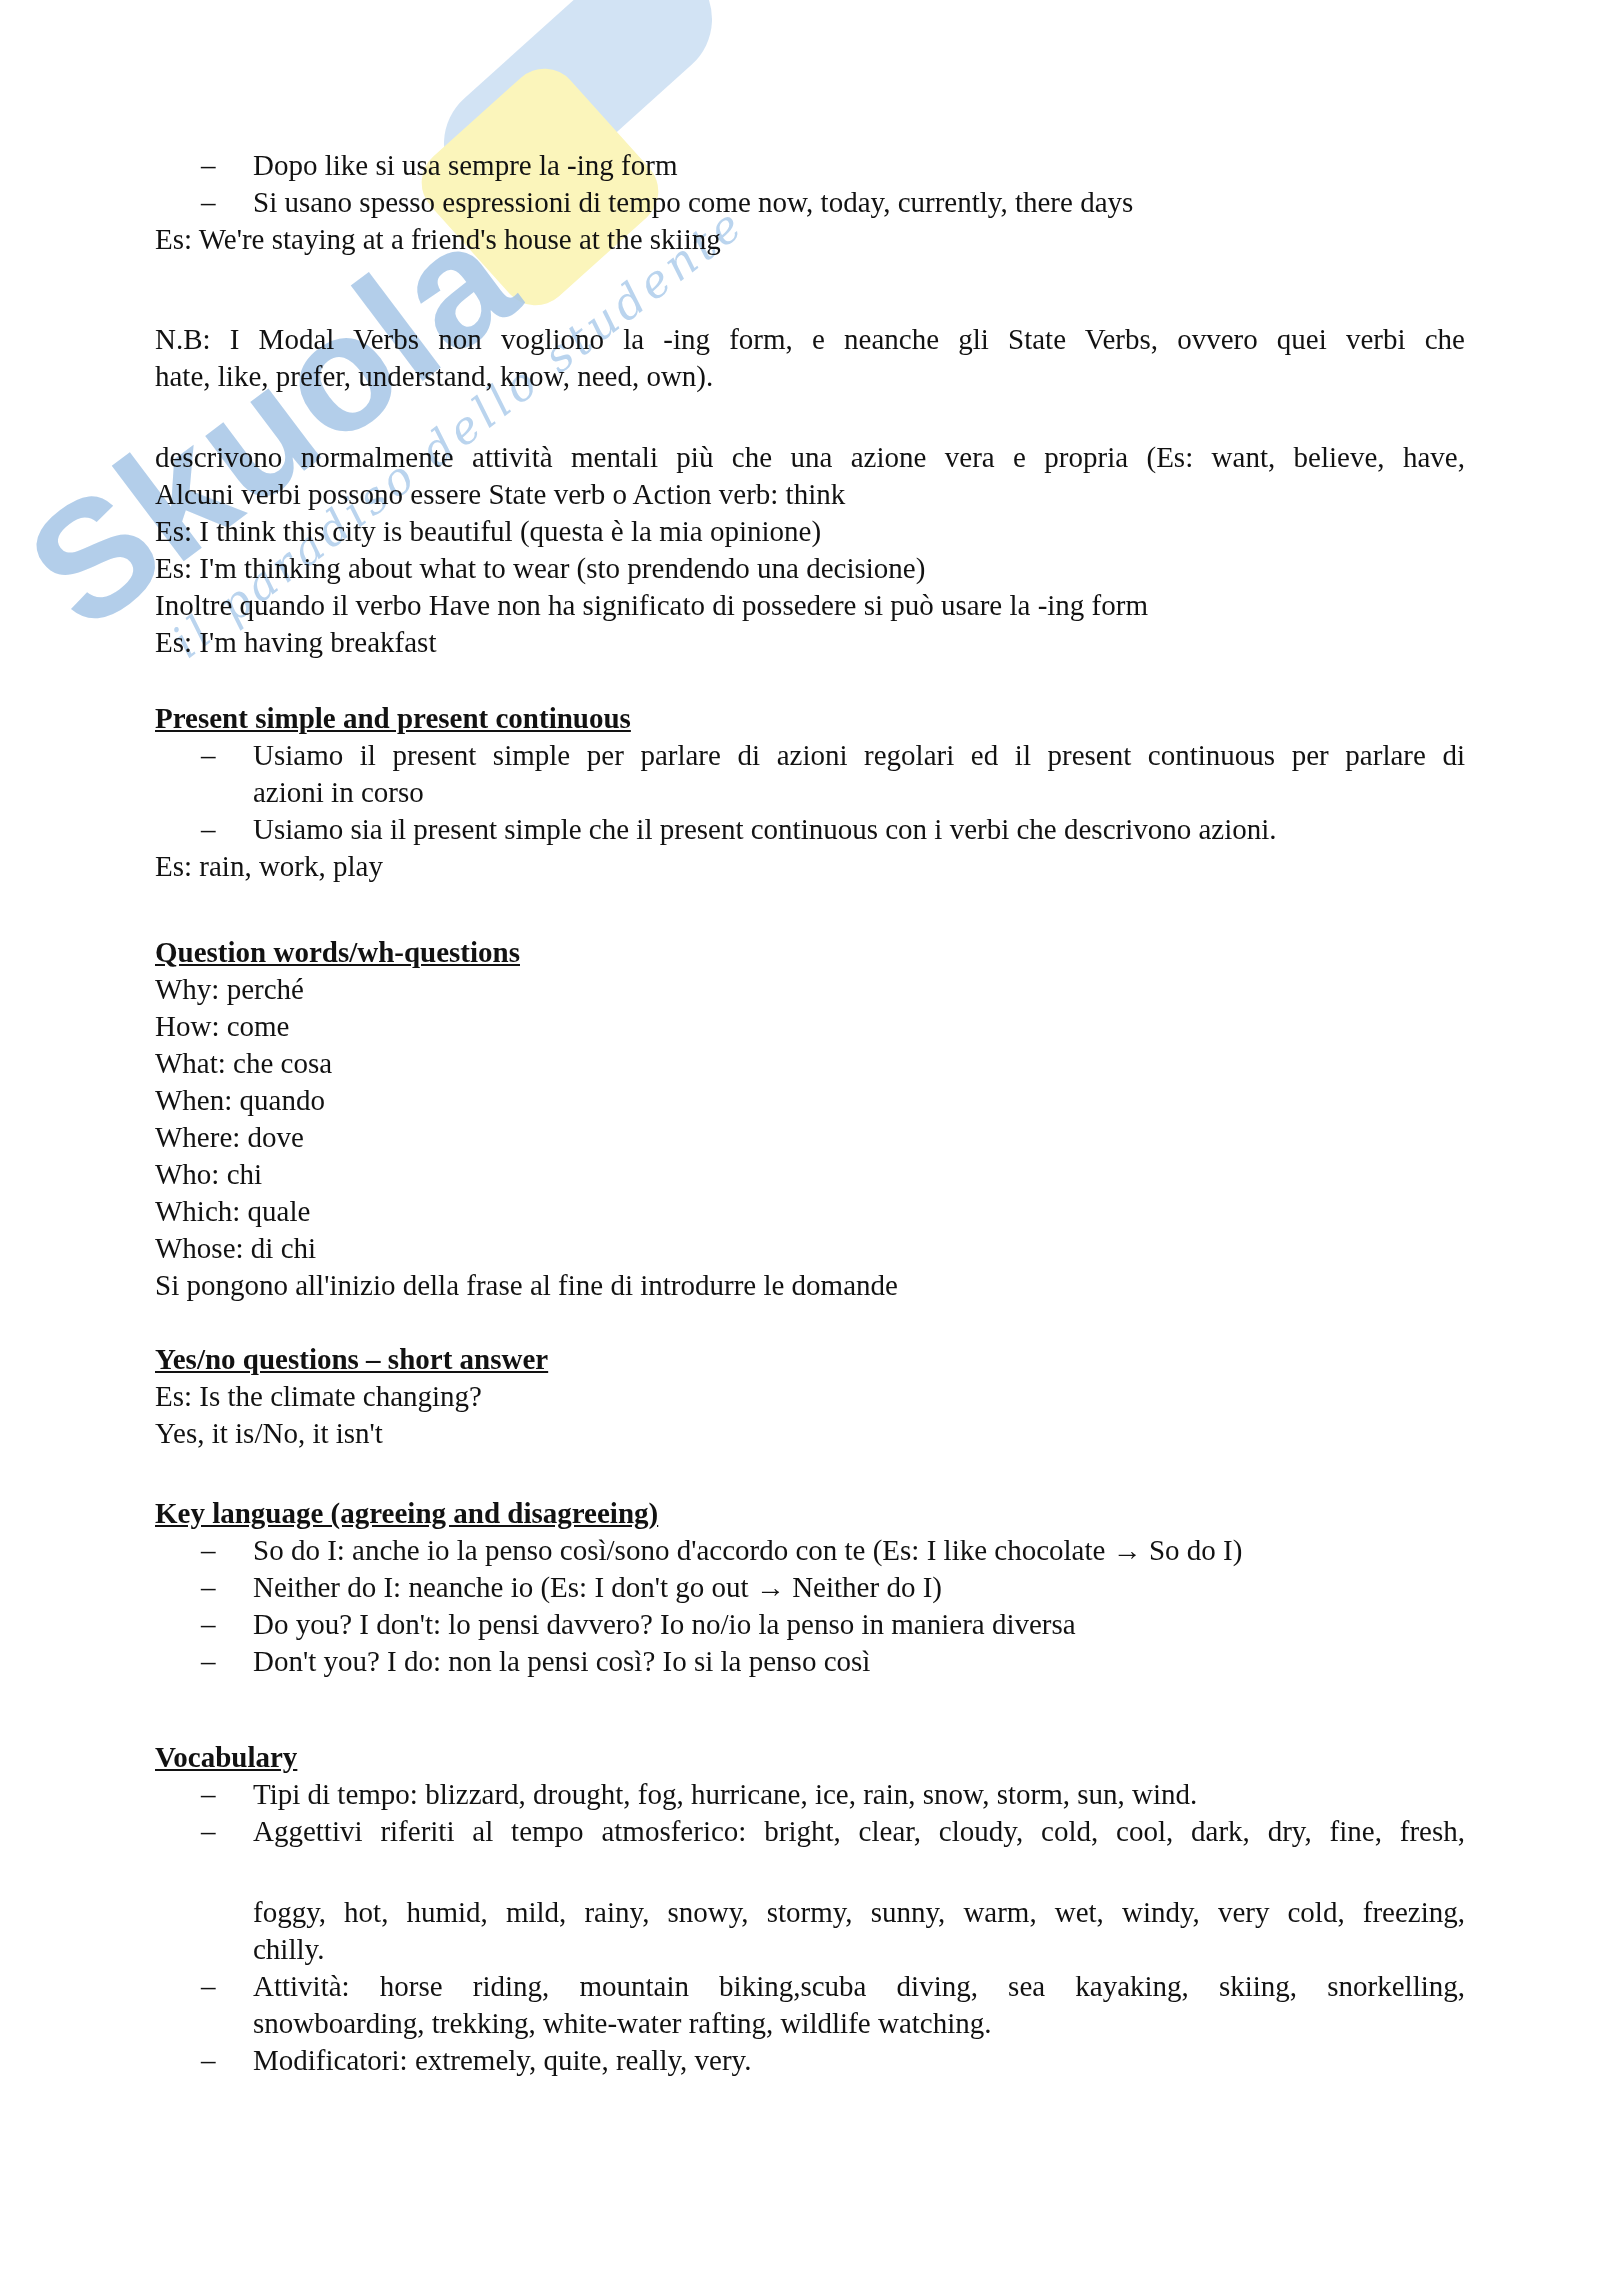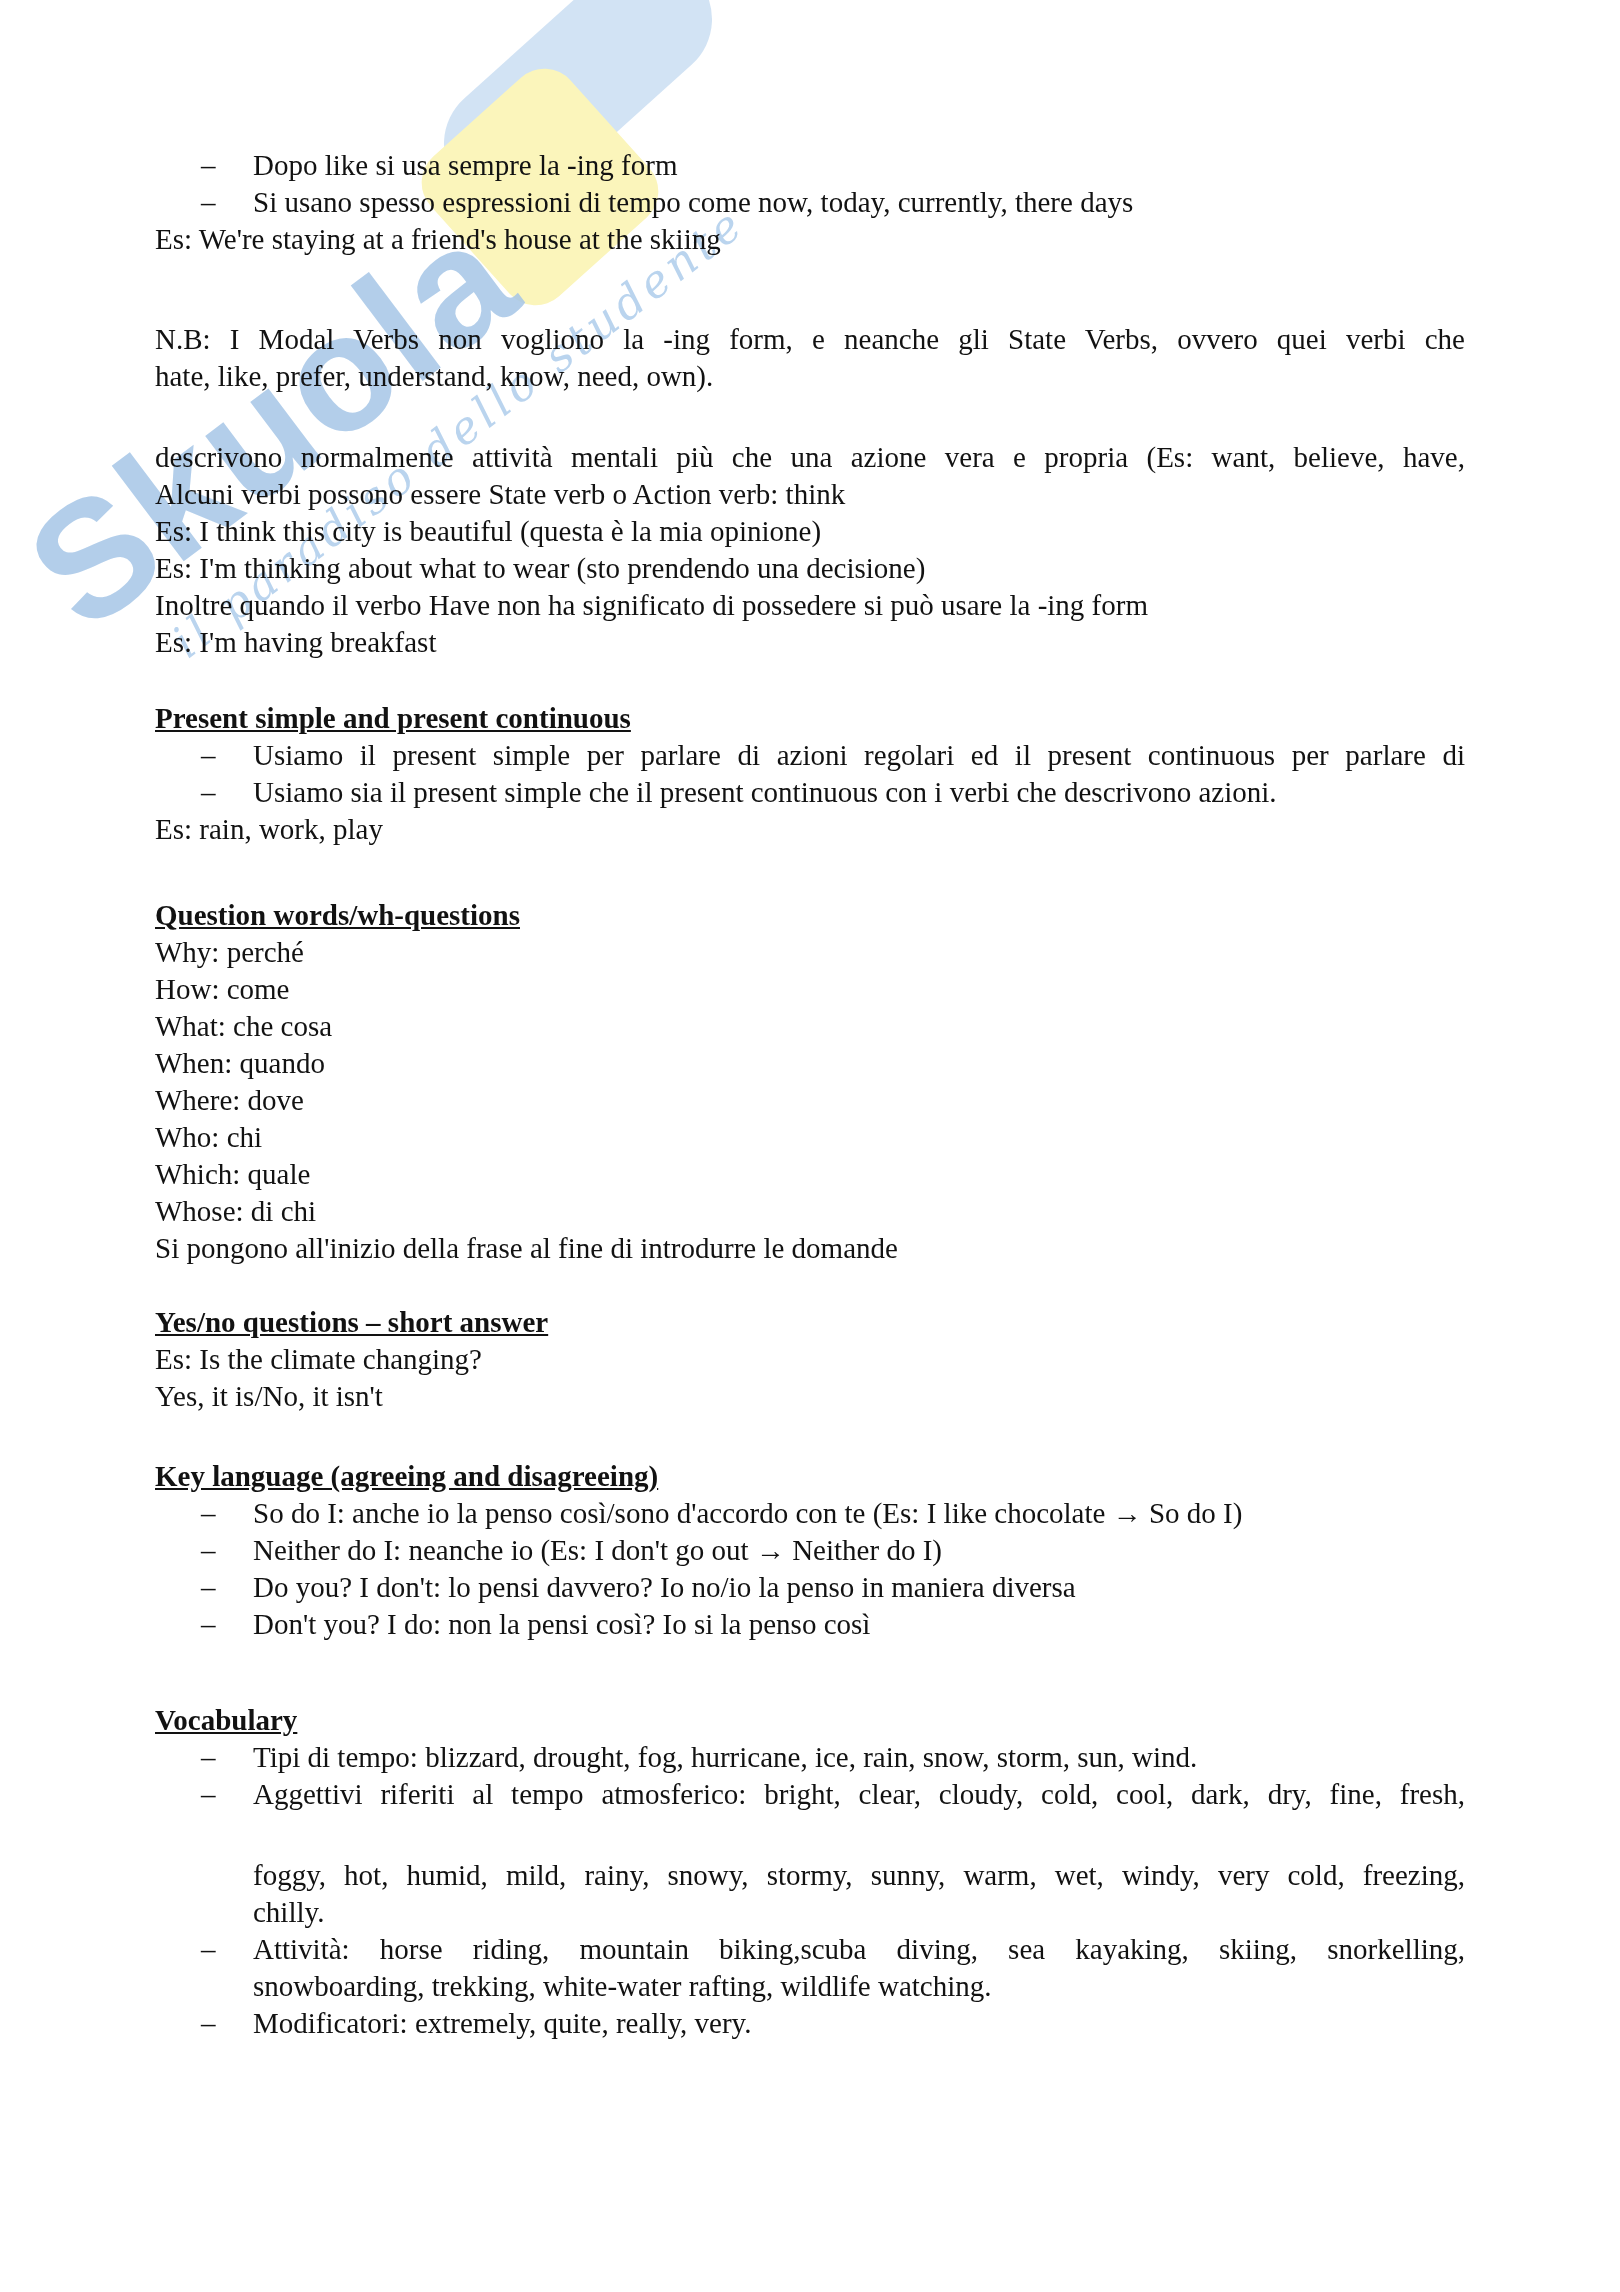--- a/index.html
+++ b/index.html
@@ -91,20 +91,21 @@
         <div class="line p">Es: I'm thinking about what to wear (sto prendendo una decisione)</div>
         <div class="line p">Inoltre quando il verbo Have non ha significato di possedere si può usare la -ing form</div>
         <div class="line p">Es: I'm having breakfast</div>
       </section>
       <section class="sec">
         <div class="line h">Present simple and present continuous</div>
         <div class="line b j">
           <span class="dash">–</span>
           <span class="txt">Usiamo il present simple per parlare di azioni regolari ed il present continuous per parlare di</span>
         </div>
+        <div class="line c">azioni in corso</div>
         <div class="line b">
           <span class="dash">–</span>
           <span class="txt">Usiamo sia il present simple che il present continuous con i verbi che descrivono azioni.</span>
         </div>
         <div class="line p">Es: rain, work, play</div>
       </section>
       <section class="sec">
         <div class="line h">Question words/wh-questions</div>
         <div class="line p">Why: perché</div>
         <div class="line p">How: come</div>

